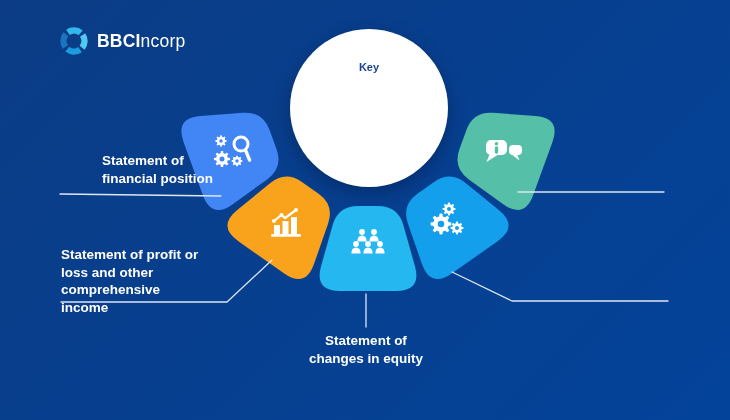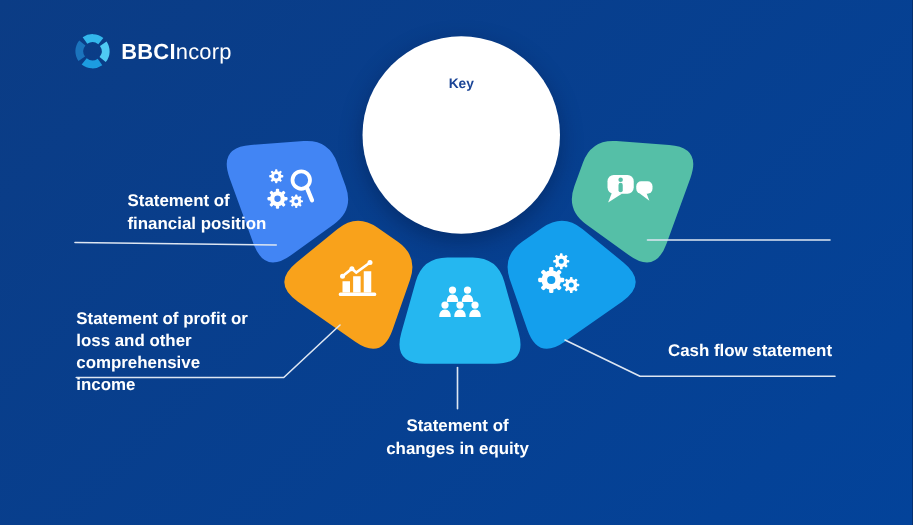--- a/index.html
+++ b/index.html
@@ -123,15 +123,14 @@
       <circle cx="-6.5" cy="-8.3" r="1.8" fill="#55BFA7"></circle>
       <rect x="-8.2" y="-5.8" width="3.4" height="7.6" rx="1.7" fill="#55BFA7"></rect>
       <rect x="6" y="-7" width="13" height="10" rx="4" fill="#fff"></rect>
       <path d="M14 2 L16.5 8.5 L8.5 2.5 Z" fill="#fff"></path>
     </g>
   </svg>
 
   <div class="label" style="left:60px;top:152px;width:130px;margin-left:42px;">Statement of financial position</div>
   <div class="label" style="left:303px;top:332px;width:126px;text-align:center;">Statement of changes in equity</div>
   <div class="label" style="left:61px;top:246px;width:150px;">Statement of profit or loss and other comprehensive income</div>
-  <div class="label" style="left:515px;top:272px;width:170px;text-align:center;">Cash flow statement</div>
 
 </div>
 
 </body></html>

